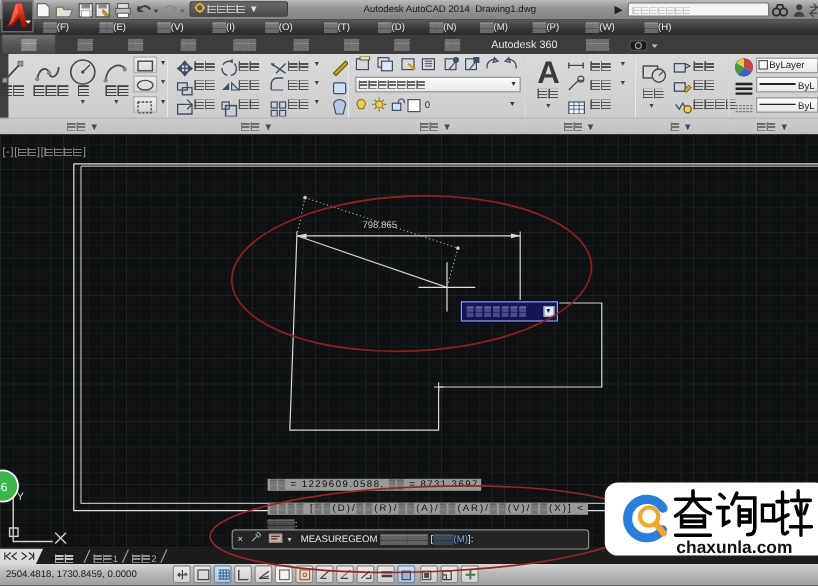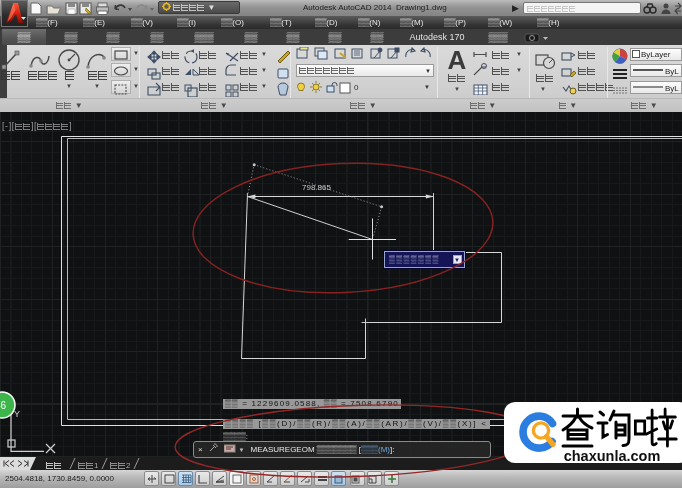--- a/index.html
+++ b/index.html
@@ -159,21 +159,21 @@
 <div class="abs" id="rtabs">
   <span class="rtab" id="tab-active" style="left:2px;width:44px;">▒▒</span>
   <span class="rtab" style="left:54px;width:34px;">▒▒</span>
   <span class="rtab" style="left:96px;width:34px;">▒▒</span>
   <span class="rtab" style="left:140px;width:34px;">▒▒</span>
   <span class="rtab" style="left:182px;width:44px;">▒▒▒</span>
   <span class="rtab" style="left:234px;width:34px;">▒▒</span>
   <span class="rtab" style="left:276px;width:34px;">▒▒</span>
   <span class="rtab" style="left:318px;width:34px;">▒▒</span>
   <span class="rtab" style="left:360px;width:34px;">▒▒</span>
-  <span class="rtab" style="left:402px;width:70px;">Autodesk 170</span>
+  <span class="rtab" style="left:402px;width:70px;">Autodesk 360</span>
   <span class="rtab" style="left:476px;width:44px;">▒▒▒</span>
   <svg class="rtab" style="left:524px;top:4px" width="26" height="10">
       <rect x="1" y="1" width="14" height="8" rx="2" fill="#1a1a1a" stroke="#555"></rect>
       <circle cx="8" cy="5" r="2.5" fill="none" stroke="#999" stroke-width="1"></circle>
       <path d="M19 4 h5 l-2.5 3 z" fill="#bbb"></path>
     </svg>
 </div>
 <div class="abs" id="ribbon">
 
   <div class="abs" style="left:0;top:0;width:7px;height:55px;background:#3e3e3e;"></div>
@@ -368,21 +368,21 @@
   <div class="plabel" style="left:139px;width:151px;"><span class="g s7" style="opacity:.7"></span><span class="g s7" style="opacity:.7"></span> ▼</div>
   <div class="plabel" style="left:290px;width:147px;"><span class="g s7" style="opacity:.7"></span><span class="g s7" style="opacity:.7"></span> ▼</div>
   <div class="plabel" style="left:437px;width:92px;"><span class="g s7" style="opacity:.7"></span><span class="g s7" style="opacity:.7"></span> ▼</div>
   <div class="plabel" style="left:529px;width:78px;"><span class="g s7" style="opacity:.7"></span> ▼</div>
   <div class="plabel" style="left:607px;width:75px;"><span class="g s7" style="opacity:.7"></span><span class="g s7" style="opacity:.7"></span> ▼</div>
 </div>
 
 <div class="abs" id="canvas"></div>
 <div class="abs" id="vplabel">[-][<span class="g s7"></span><span class="g s7"></span>][<span class="g s7"></span><span class="g s7"></span><span class="g s7"></span><span class="g s7"></span>]</div>
 
-<div class="abs cmdrow" id="crow1">▒▒ = 1229609.0588, ▒▒ = 7508.6790</div>
+<div class="abs cmdrow" id="crow1">▒▒ = 1229609.0588, ▒▒ = 8731.3697</div>
 <div class="abs cmdrow" id="crow2">▒▒▒▒ [▒▒(D)/▒▒(R)/▒▒(A)/▒▒(AR)/▒▒(V)/▒▒(X)] &lt;</div>
 <div class="abs cmdrow" id="crow3">▒▒▒▒:</div>
 <div class="abs" id="cmdbar">
   <span style="margin-left:4px;color:#ddd;">×</span>
   <svg width="10" height="10" style="vertical-align:-1px;margin-left:3px;">
       <path d="M2 8 L6 4 M5 2 l3 3 M6 1 a2.5 2.5 0 0 1 3 3" stroke="#aaa" fill="none" stroke-width="1"></path>
     </svg>
   <svg width="12" height="9" style="vertical-align:-1px;margin-left:4px;">
       <rect x="0" y="1" width="11" height="7" fill="#caa" stroke="#887"></rect>
       <path d="M2 3 h7 M2 5 h5" stroke="#533" stroke-width="1"></path>

